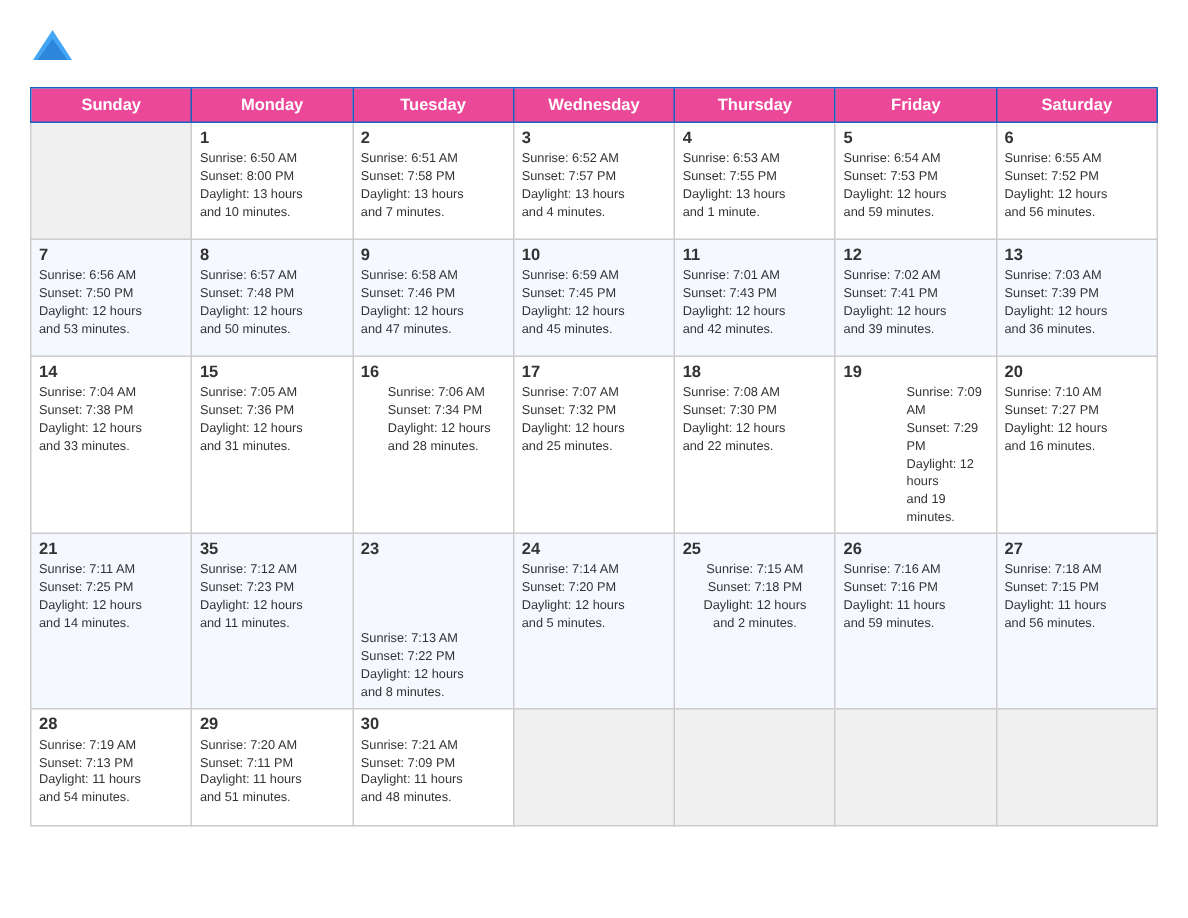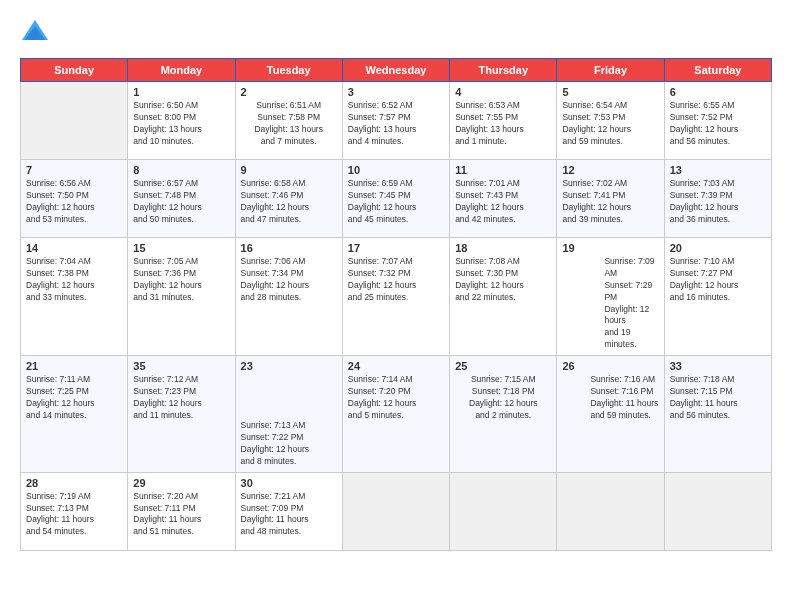--- a/index.html
+++ b/index.html
@@ -49,21 +49,21 @@
     .location {
       font-size: 14px;
       color: #555;
     }
     table {
       width: 100%;
       border-collapse: collapse;
       table-layout: fixed;
     }
     thead tr th {
-      background-color: #ef4444;
+      background-color: #ec4899;
       color: #fff;
       font-size: 11px;
       font-weight: bold;
       padding: 5px 4px;
       text-align: center;
       border: 1px solid #1565C0;
     }
     tbody tr td {
       border: 1px solid #ccc;
       vertical-align: top;
@@ -134,21 +134,21 @@
           <td class="empty"></td>
           <td>
             <span class="day-num">1</span>
             <div class="day-info" style="white-space: pre-line;">Sunrise: 6:50 AM
 Sunset: 8:00 PM
 Daylight: 13 hours
 and 10 minutes.</div>
           </td>
           <td>
             <span class="day-num">2</span>
-            <div class="day-info" style="white-space: pre-line; text-align: center;">Sunrise: 6:51 AM
+            <div class="day-info" style="white-space: pre-line;">Sunrise: 6:51 AM
 Sunset: 7:58 PM
 Daylight: 13 hours
 and 7 minutes.</div>
           </td>
           <td>
             <span class="day-num">3</span>
             <div class="day-info" style="white-space: pre-line;">Sunrise: 6:52 AM
 Sunset: 7:57 PM
 Daylight: 13 hours
 and 4 minutes.</div>
@@ -236,21 +236,21 @@
           </td>
           <td>
             <span class="day-num">15</span>
             <div class="day-info" style="white-space: pre-line;">Sunrise: 7:05 AM
 Sunset: 7:36 PM
 Daylight: 12 hours
 and 31 minutes.</div>
           </td>
           <td>
             <span class="day-num">16</span>
-            <div class="day-info" style="white-space: pre-line;">Sunrise: 7:06 AM
+            <div class="day-info" style="white-space: pre-line; margin-left: 18px;">Sunrise: 7:06 AM
 Sunset: 7:34 PM
 Daylight: 12 hours
 and 28 minutes.</div>
           </td>
           <td>
             <span class="day-num">17</span>
             <div class="day-info" style="white-space: pre-line;">Sunrise: 7:07 AM
 Sunset: 7:32 PM
 Daylight: 12 hours
 and 25 minutes.</div>
@@ -308,27 +308,27 @@
           </td>
           <td>
             <span class="day-num">25</span>
             <div class="day-info" style="white-space: pre-line; text-align: center;">Sunrise: 7:15 AM
 Sunset: 7:18 PM
 Daylight: 12 hours
 and 2 minutes.</div>
           </td>
           <td>
             <span class="day-num">26</span>
-            <div class="day-info" style="white-space: pre-line; margin-left: 28px;">Sunrise: 7:16 AM
+            <div class="day-info" style="white-space: pre-line;">Sunrise: 7:16 AM
 Sunset: 7:16 PM
 Daylight: 11 hours
 and 59 minutes.</div>
           </td>
           <td>
-            <span class="day-num">33</span>
+            <span class="day-num">27</span>
             <div class="day-info" style="white-space: pre-line;">Sunrise: 7:18 AM
 Sunset: 7:15 PM
 Daylight: 11 hours
 and 56 minutes.</div>
           </td>
         </tr>
         <tr>
           <td>
             <span class="day-num">28</span>
             <div class="day-info" style="white-space: pre-line;">Sunrise: 7:19 AM

